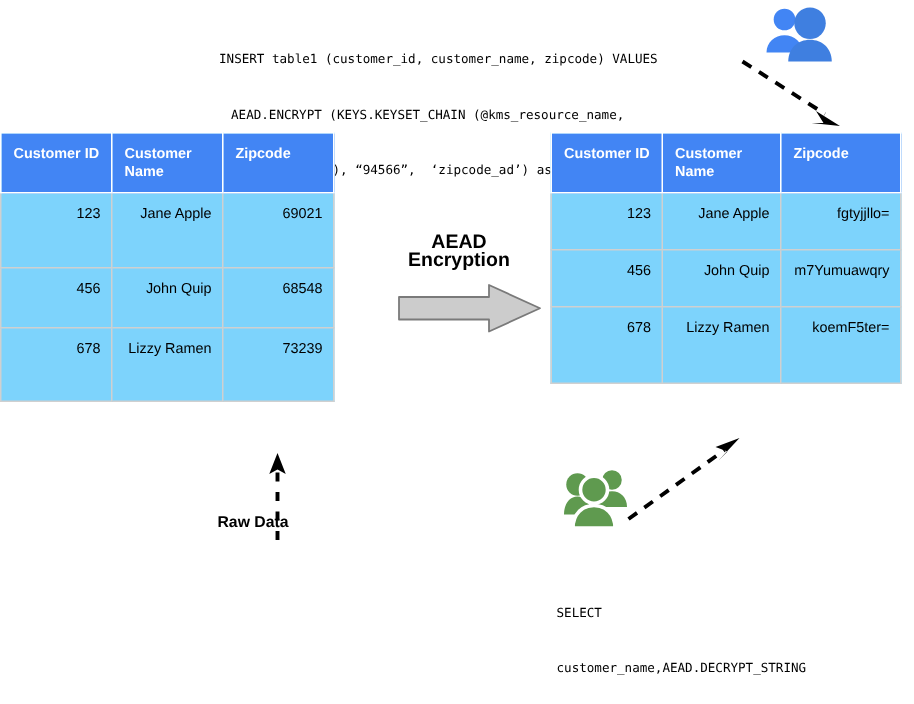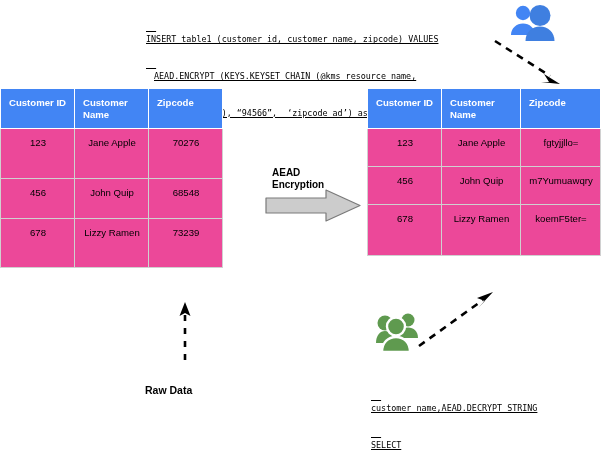--- a/index.html
+++ b/index.html
@@ -12,54 +12,53 @@
   }
   .abs{position:absolute;}
 
   
   .sql{
     font-family:"DejaVu Sans Mono", monospace;
     font-size:8.4px;
     line-height:12.2px;
     color:#000;
     white-space:pre;
-    text-decoration:underline;
   }
   #insert-sql{left:146px;top:9px;}
   #insert-sql .ln{display:block;}
   #insert-sql .l2{padding-left:8px;}
   #insert-sql .l3{padding-left:8px;}
   .bold{font-weight:bold;}
 
   #select-sql{left:371px;top:378px;}
   #select-sql .ln{display:block;}
 
   
   table.dt{
     border-collapse:collapse;
     table-layout:fixed;
-    background:#ec4899;
+    background:#7dd3fc;
   }
   table.dt th{
     background:#4285f4;
     color:#ffffff;
     font-weight:bold;
     font-size:9.6px;
     text-align:left;
     vertical-align:top;
     padding:8px 7px 8px 8px;
     border:1px solid #ffffff;
     line-height:11.5px;
     height:40px;
     box-sizing:border-box;
   }
   table.dt td{
     color:#000000;
     font-size:9.6px;
-    text-align:center;
+    text-align:right;
     vertical-align:top;
     padding:8px 7px 8px 8px;
     border:1px solid #d0d0d0;
     line-height:11.5px;
     box-sizing:border-box;
   }
 
   #table-plaintext{left:0px;top:88px;width:222px;}
   #table-plaintext th:nth-child(1),#table-plaintext td:nth-child(1){width:74px;}
   #table-plaintext th:nth-child(2),#table-plaintext td:nth-child(2){width:74px;}
@@ -71,29 +70,29 @@
   #table-encrypted{left:367px;top:88px;width:233px;}
   #table-encrypted th:nth-child(1),#table-encrypted td:nth-child(1){width:74px;}
   #table-encrypted th:nth-child(2),#table-encrypted td:nth-child(2){width:79px;}
   #table-encrypted th:nth-child(3),#table-encrypted td:nth-child(3){width:80px;}
   #table-encrypted tr.r0 td{height:38px;}
   #table-encrypted tr.r1 td{height:38px;}
   #table-encrypted tr.r2 td{height:51px;}
 
   
   #aead-label{
-    left:272px;top:167px;
-    font-size:10px;font-weight:bold;color:#000;
-    line-height:12px;white-space:pre;
+    left:272px;top:155px;
+    font-size:13px;font-weight:bold;color:#000;
+    line-height:12px;white-space:pre;text-align:center;
   }
   #block-arrow{left:264px;top:188px;width:98px;height:35px;}
 
   
   #raw-data-label{
-    left:145px;top:384px;
+    left:145px;top:342px;
     font-size:10.5px;font-weight:bold;color:#000;
   }
   #raw-arrow{left:170px;top:300px;width:30px;height:62px;}
   #insert-arrow{left:492px;top:38px;width:76px;height:50px;}
   #select-arrow{left:417px;top:288px;width:88px;height:62px;}
 
   
   #users-blue{left:507px;top:2px;width:50px;height:40px;}
   #users-green{left:376px;top:310px;width:52px;height:44px;}
 </style>
@@ -123,21 +122,21 @@
     <tr>
       <th>Customer ID</th>
       <th>Customer Name</th>
       <th>Zipcode</th>
     </tr>
   </thead>
   <tbody>
     <tr class="r0">
       <td>123</td>
       <td>Jane Apple</td>
-      <td>70276</td>
+      <td>69021</td>
     </tr>
     <tr class="r1">
       <td>456</td>
       <td>John Quip</td>
       <td>68548</td>
     </tr>
     <tr class="r2">
       <td>678</td>
       <td>Lizzy Ramen</td>
       <td>73239</td>
@@ -192,19 +191,19 @@
   <circle cx="20" cy="16.5" r="9" fill="#5f9a4f" stroke="#ffffff" stroke-width="2.4"></circle>
   <path d="M6 42 c0-9.5 6.2-15 14-15 s14 5.5 14 15 Z" fill="#5f9a4f" stroke="#ffffff" stroke-width="2.4"></path>
 </svg>
 
 <svg class="abs" id="select-arrow" viewBox="0 0 88 62">
   <line x1="2" y1="58" x2="66" y2="12" stroke="#000" stroke-width="2.6" stroke-dasharray="7,6"></line>
   <polygon points="76,4 60,10 68,13 62,19" fill="#000"></polygon>
 </svg>
 
 <div class="abs sql" id="select-sql">
+  <span class="ln">SELECT</span>
   <span class="ln">customer_name,AEAD.DECRYPT_STRING</span>
-  <span class="ln">SELECT</span>
   
   
   
   
 </div>
 
 </body></html>

